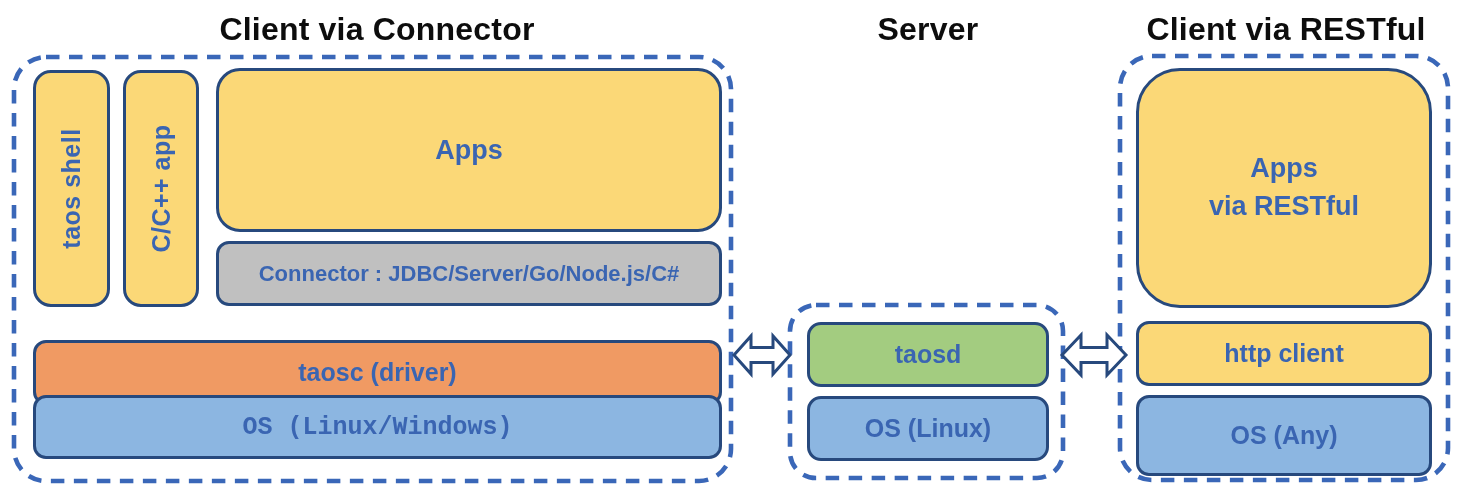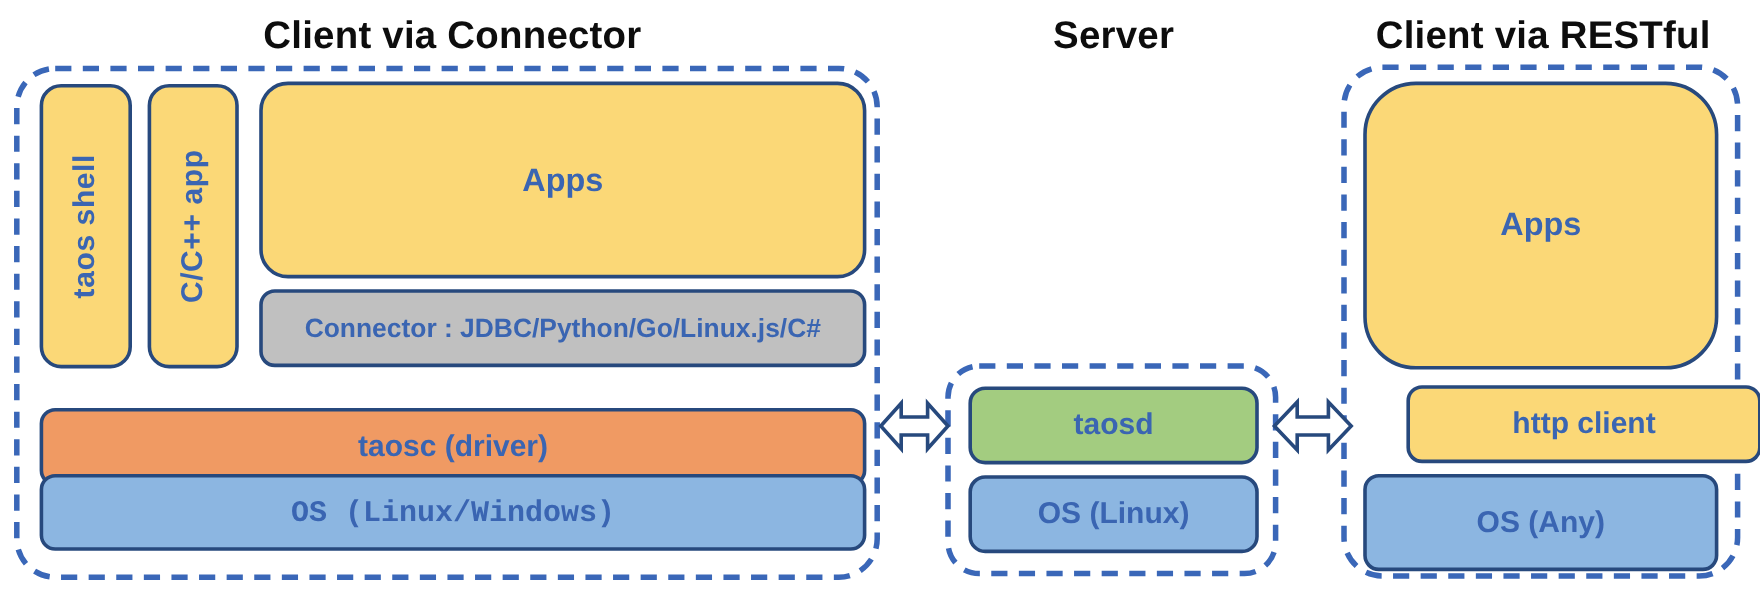--- a/index.html
+++ b/index.html
@@ -84,33 +84,34 @@
   <div class="box fill-yellow" style="left:33px; top:70px; width:77px; height:237px; border-radius:18px;">
     <span class="vtext">taos shell</span>
   </div>
 
   <div class="box fill-yellow" style="left:123px; top:70px; width:76px; height:237px; border-radius:18px;">
     <span class="vtext">C/C++ app</span>
   </div>
 
   <div class="box fill-yellow fs27" style="left:216px; top:68px; width:506px; height:164px; border-radius:24px;">Apps</div>
 
-  <div class="box fill-gray fs22" style="left:216px; top:241px; width:506px; height:65px; border-radius:13px;">Connector : JDBC/Python/Go/Linux.js/C#</div>
+  <div class="box fill-gray fs22" style="left:216px; top:241px; width:506px; height:65px; border-radius:13px;">Connector : JDBC/Server/Go/Node.js/C#</div>
 
   <div class="box fill-orange fs25" style="left:33px; top:321px; width:689px; height:65px; border-radius:13px;margin-top:19px;">taosc (driver)</div>
 
   <div class="box fill-blue fs25" style="left:33px; top:395px; width:689px; height:64px; border-radius:13px;font-family:Liberation Mono, monospace;">OS (Linux/Windows)</div>
 
   <div class="box fill-green fs25" style="left:807px; top:322px; width:242px; height:65px; border-radius:14px;">taosd</div>
 
   <div class="box fill-blue fs25" style="left:807px; top:396px; width:242px; height:65px; border-radius:14px;">OS (Linux)</div>
 
   <div class="box fill-yellow fs27" style="left:1136px; top:68px; width:296px; height:240px; border-radius:44px;">
     <div class="two-line">
       <div>Apps</div>
+      <div>via RESTful</div>
     </div>
   </div>
 
-  <div class="box fill-yellow fs25" style="left:1136px; top:321px; width:296px; height:65px; border-radius:13px;margin-left:36px;">http client</div>
+  <div class="box fill-yellow fs25" style="left:1136px; top:321px; width:296px; height:65px; border-radius:13px;">http client</div>
 
   <div class="box fill-blue fs25" style="left:1136px; top:395px; width:296px; height:81px; border-radius:13px;">OS (Any)</div>
 
 </div>
 
 </body></html>

